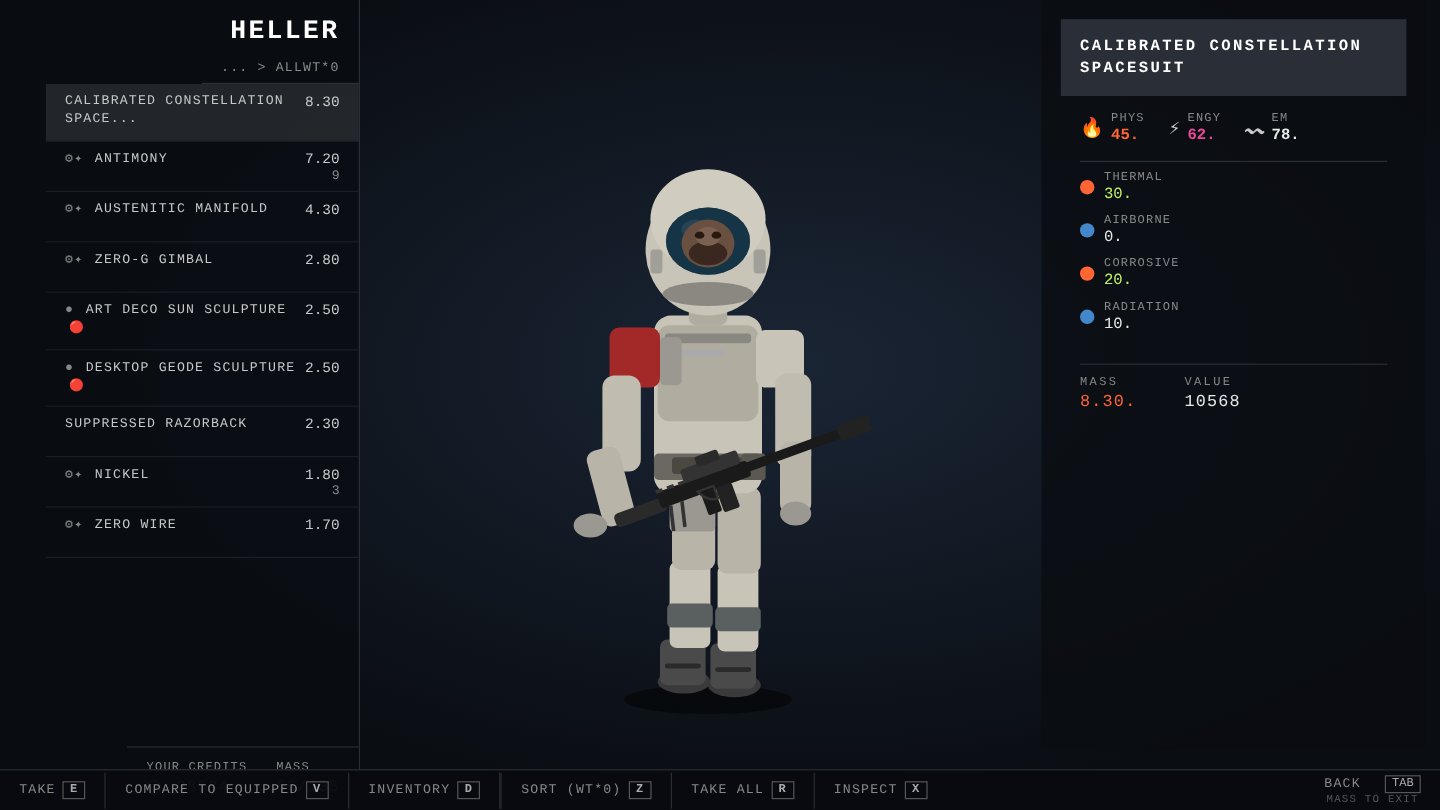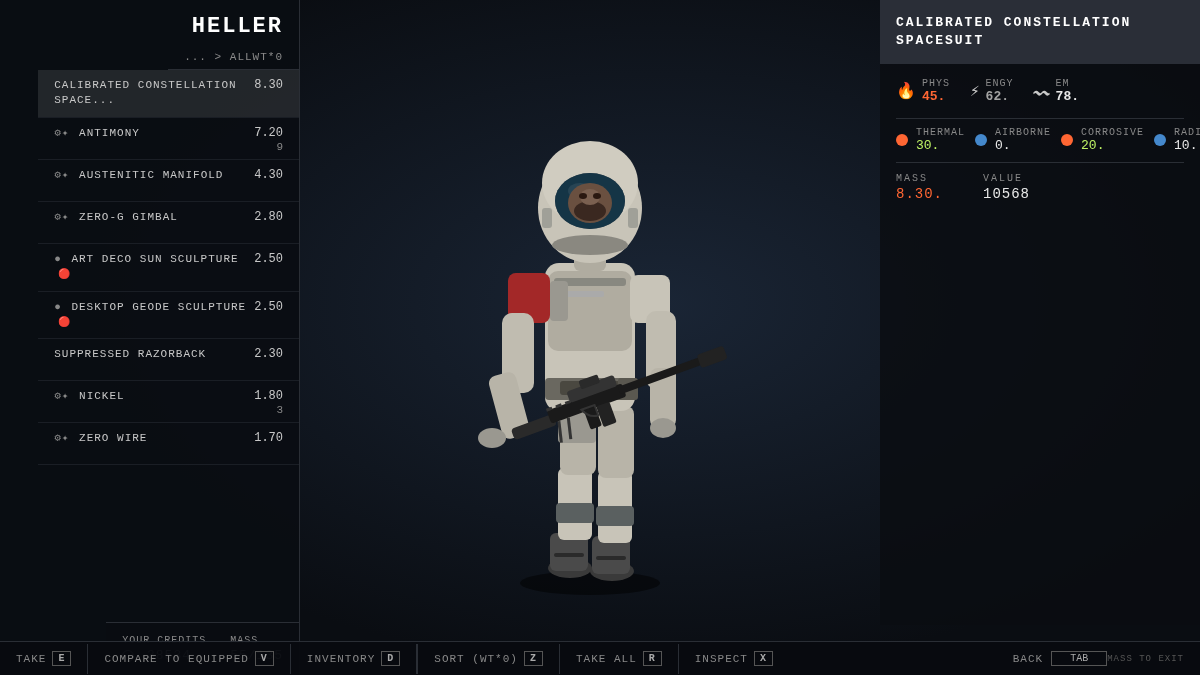--- a/index.html
+++ b/index.html
@@ -172,27 +172,27 @@
 
     
     .char-svg {
       height: 580px;
       width: auto;
     }
 
     
     .right-panel {
       position: absolute;
-      right: 0;
+      right: 12px;
       top: 0;
       width: 320px;
       height: 625px;
       background: rgba(10, 13, 18, 0.85);
       z-index: 10;
-      padding: 0;
+      padding: 16px;
     }
 
     .item-title-box {
       background: rgba(50, 55, 65, 0.8);
       padding: 14px 16px;
       margin-bottom: 0;
     }
 
     .item-title-text {
       font-size: 13px;
@@ -232,27 +232,27 @@
       text-transform: uppercase;
     }
 
     .resist-value {
       font-size: 13px;
       color: #e8e8e8;
       font-weight: bold;
     }
 
     .resist-value.orange { color: #ff6633; }
-    .resist-value.green { color: #a3a3a3; }
+    .resist-value.green { color: #ec4899; }
 
     .detail-grid {
       display: grid;
-      grid-template-columns: 1fr 1fr 1fr 1fr;
+      grid-template-columns: 1fr;
       gap: 10px;
-      margin-bottom: 9px;
+      margin-bottom: 26px;
     }
 
     .detail-cell {
       display: flex;
       align-items: center;
       gap: 8px;
     }
 
     .detail-dot {
       width: 12px;
@@ -351,21 +351,21 @@
     .action-divider {
       width: 1px;
       height: 30px;
       background: #2a2e35;
     }
 
     .back-item {
       margin-left: auto;
       padding: 0 16px;
       display: flex;
-      flex-direction: row;
+      flex-direction: column;
       align-items: center;
       justify-content: center;
       height: 100%;
     }
 
     .back-label {
       font-size: 11px;
       color: #888;
       letter-spacing: 1px;
     }
@@ -374,22 +374,22 @@
       font-size: 9px;
       color: #555;
       letter-spacing: 1px;
     }
 
     .back-key {
       display: inline-block;
       border: 1px solid #555;
       color: #aaa;
       font-size: 10px;
-      padding: 1px 18px;
-      margin-left: 4px;
+      padding: 1px 5px;
+      margin-left: 16px;
     }
   </style>
 </head>
 <body>
 
 <div class="bg"></div>
 
 <div class="left-panel">
   <div class="npc-name">HELLER</div>
   <div class="breadcrumb-row">

